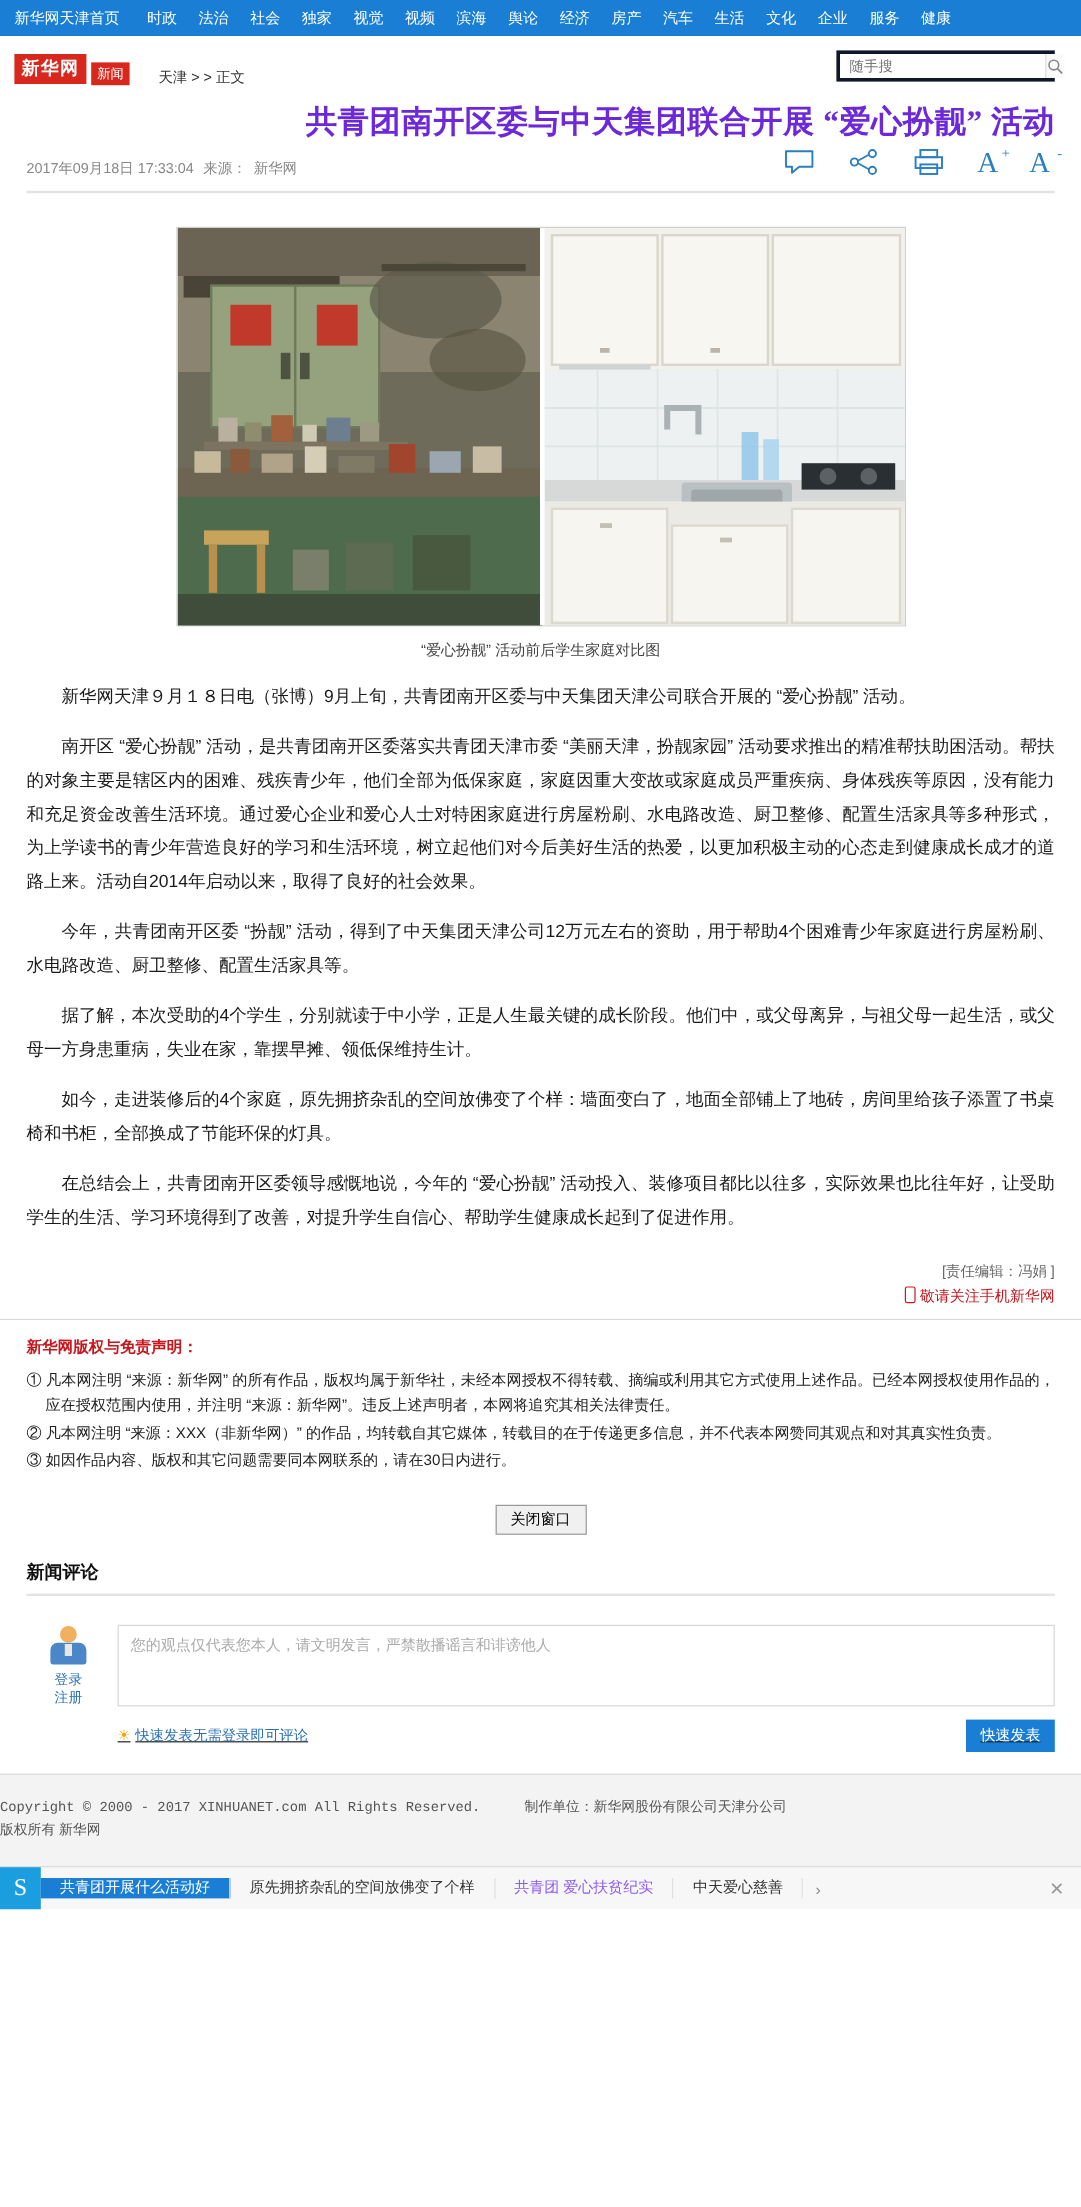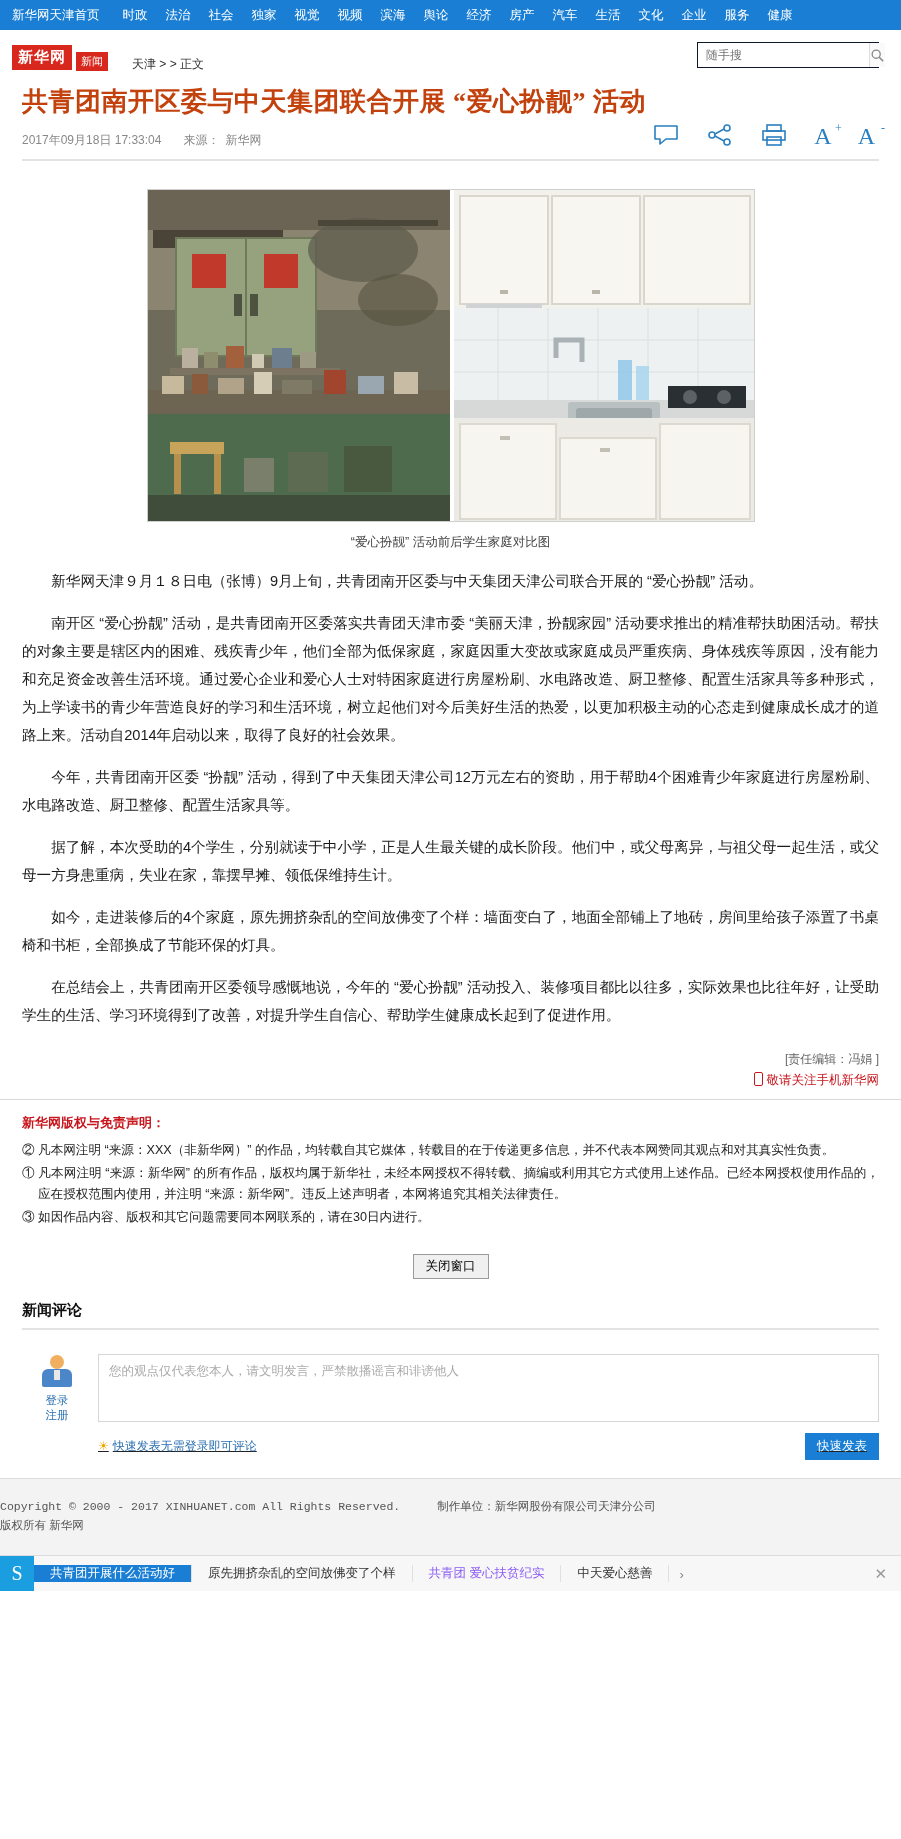--- a/index.html
+++ b/index.html
@@ -67,21 +67,21 @@
     margin-left: 24px;
     font-size: 12px;
     color: #333;
     margin-top: 14px;
   }
   .search-box {
     position: absolute;
     right: 22px;
     top: 12px;
     display: flex;
-    border: 1px solid #0f172a;
+    border: 3px solid #0f172a;
     height: 26px;
     width: 182px;
     background: #fff;
   }
   .search-box input {
     border: 0;
     outline: none;
     flex: 1;
     padding: 0 8px;
     font-size: 12px;
@@ -98,34 +98,35 @@
     cursor: pointer;
   }
 
   
   .title-wrap { padding: 0 22px; }
   h1.title {
     font-family: "Liberation Serif", serif;
     font-size: 26px;
     font-weight: bold;
     margin: 6px 0 10px 0;
-    color: #c2410c;
+    color: #6d28d9;
     letter-spacing: 0.5px;
+    text-align: right;
   }
   .meta-row {
     display: flex;
     align-items: center;
     font-size: 12px;
     color: #888;
     padding-bottom: 8px;
     border-bottom: 2px solid #e3e3e3;
     position: relative;
     height: 32px;
   }
-  .meta-row .src { margin-left: 22px; color:#888; }
+  .meta-row .src { margin-left: 8px; color:#888; }
   .tools {
     position: absolute;
     right: 4px;
     top: -6px;
     display: flex;
     align-items: center;
     gap: 26px;
   }
   .tools .ic { color: #2a7fc0; cursor: pointer; }
   .tools .fz { font-size: 24px; color:#2a7fc0; font-family:"Liberation Serif",serif; position:relative;}
@@ -479,22 +480,22 @@
 
     <div class="editor">[责任编辑：冯娟 ]</div>
     <div class="mobile-note">
       <span class="phone"></span><span>敬请关注手机新华网</span>
     </div>
   </div>
 
   <div class="statement">
     <h3>新华网版权与免责声明：</h3>
     <ol>
+      <li>① 凡本网注明 “来源：新华网” 的所有作品，版权均属于新华社，未经本网授权不得转载、摘编或利用其它方式使用上述作品。已经本网授权使用作品的，应在授权范围内使用，并注明 “来源：新华网”。违反上述声明者，本网将追究其相关法律责任。</li>
       <li>② 凡本网注明 “来源：XXX（非新华网）” 的作品，均转载自其它媒体，转载目的在于传递更多信息，并不代表本网赞同其观点和对其真实性负责。</li>
-      <li>① 凡本网注明 “来源：新华网” 的所有作品，版权均属于新华社，未经本网授权不得转载、摘编或利用其它方式使用上述作品。已经本网授权使用作品的，应在授权范围内使用，并注明 “来源：新华网”。违反上述声明者，本网将追究其相关法律责任。</li>
       <li>③ 如因作品内容、版权和其它问题需要同本网联系的，请在30日内进行。</li>
     </ol>
   </div>
 
   <div class="closebtn-wrap">
     <button class="closebtn">关闭窗口</button>
   </div>
 
   <div class="comments">
     <h2>新闻评论</h2>

